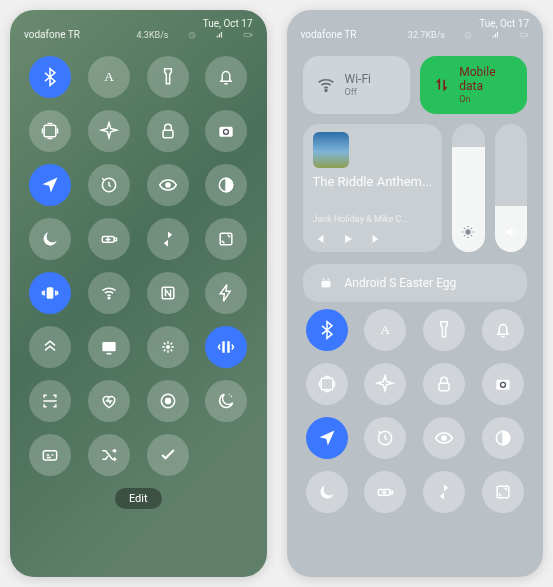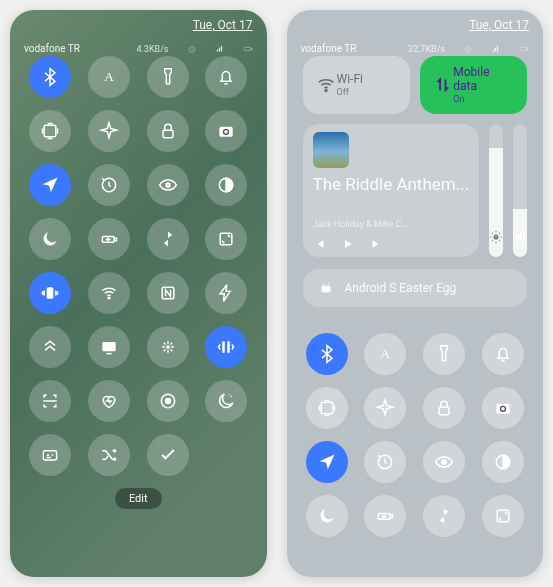--- a/index.html
+++ b/index.html
@@ -23,21 +23,21 @@
     .phone-left { background: linear-gradient(135deg, #6a8a6f 0%, #4a6f5a 45%, #5f7f6a 80%); }
     .phone-right { background: #b9c0c6; }
     .statusbar {
       position: absolute; top: 0; left: 0; right: 0;
       padding: 8px 14px 4px;
       color: rgba(255,255,255,.9);
       font-size: 10px;
       display: flex; justify-content: space-between; align-items: flex-end;
     }
     .sb-right { text-align: right; }
-    .sb-date { font-size: 12px; margin-bottom: 12px; text-decoration: underline; }
+    .sb-date { font-size: 10px; margin-bottom: 1px; }
     .sb-meta { font-size: 9px; opacity: .85; display: flex; align-items: center; gap: 18px; }
     .content {
       position: absolute; top: 46px; left: 0; right: 0; bottom: 0;
       padding: 0 16px 10px;
       overflow: hidden;
     }
     .grid {
       display: grid;
       grid-template-columns: repeat(4, 1fr);
       gap: 12px 10px;
@@ -61,62 +61,62 @@
       color: #fff;
       font-size: 11px;
       text-align: right;
     }
     
     .cards-row { display: flex; gap: 10px; margin-bottom: 10px; }
     .card {
       flex: 1;
       border-radius: 16px;
       padding: 10px 12px;
-      display: flex; align-items: center; 
+      display: flex; align-items: center; gap: 8px;
       min-height: 46px;
     }
     .card.wifi { background: rgba(255,255,255,.32); color: #6a6f75; }
-    .card.mobile { background: #28c05a; color: #4c1d95; }
+    .card.mobile { background: #28c05a; color: #7f1d1d; }
     .card .ico { width: 22px; height: 22px; display:flex; align-items:center; justify-content:center; }
     .card .txt { font-size: 12px; line-height: 1.15; }
     .card .sub { font-size: 9px; opacity: .85; display:block; }
     .media-row { display: flex; gap: 10px; margin-bottom: 12px; }
     .media {
       flex: 1.15;
       background: rgba(255,255,255,.24);
       border-radius: 16px;
       padding: 8px 10px 6px;
       color: rgba(255,255,255,.92);
     }
     .album {
       width: 36px; height: 36px; border-radius: 6px;
       background: linear-gradient(180deg, #2b6ea8 0%, #7fb4d8 55%, #8fa050 100%);
       margin-bottom: 6px;
     }
-    .media-title { font-size: 17px; white-space:nowrap; overflow:hidden; text-overflow:ellipsis;text-align:right; }
+    .media-title { font-size: 13px; white-space:nowrap; overflow:hidden; text-overflow:ellipsis;text-align:right; }
     .media-sub { font-size: 9px; opacity:.72; white-space:nowrap; overflow:hidden; text-overflow:ellipsis;margin-top:25px; }
     .media-ctrls { margin-top: 8px; display:flex; gap:14px; color: rgba(255,255,255,.9); }
     .media-ctrls svg { width:14px; height:14px; fill: currentColor; }
     .sliders { flex: 1; display:flex; gap:10px; }
     .slider {
       flex:1; border-radius: 16px;
       background: rgba(255,255,255,.24);
       position: relative; overflow:hidden;
     }
     .slider-fill { position:absolute; left:0; right:0; bottom:0; background: rgba(255,255,255,.8); }
     .slider .sicon { position:absolute; left:50%; bottom:8px; transform:translateX(-50%); color:#8a8f95; }
     .slider:last-child .sicon { color:#fff; }
     .easter {
       background: rgba(255,255,255,.24);
       border-radius: 16px;
       padding: 10px 14px;
       display:flex; align-items:center; gap:10px;
       color: rgba(255,255,255,.92);
       font-size: 12px;
-      margin-bottom: 26px;
+      margin-bottom: 7px;
     }
     .phone-right .tile { background: rgba(255,255,255,.34); color: #fff; }
     .phone-right .tile.active { background: #3b78ff; }
     .statusbar svg { width:10px; height:10px; }
   </style>
 </head>
 <body>
 
 <div class="phone phone-left">
   <div class="statusbar">

